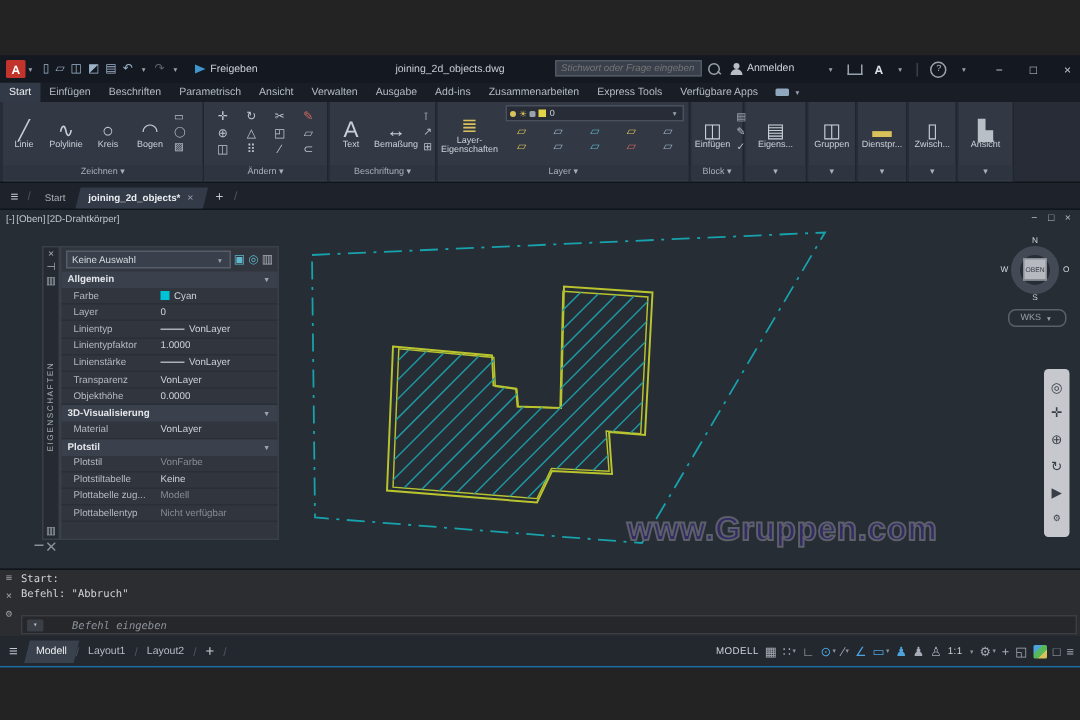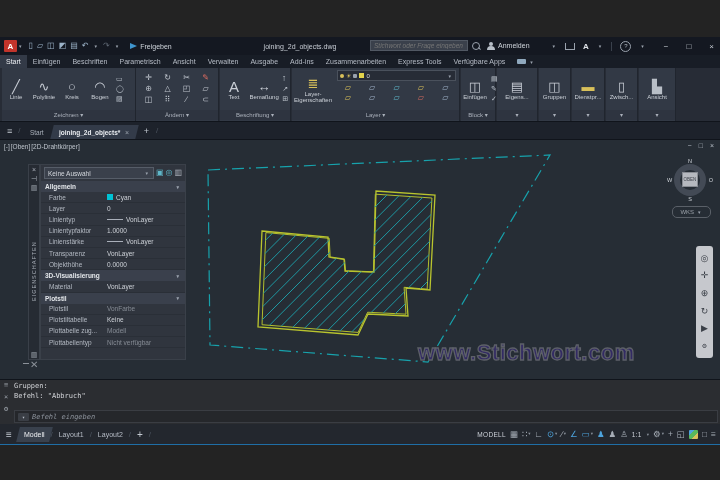--- a/index.html
+++ b/index.html
@@ -127,21 +127,21 @@
   .navbar .sm{font-size:6px;}
 
   
   .cmd{position:relative;height:44px;background:#2b2d31;border-top:1px solid #10141b;
        font-family:"DejaVu Sans Mono",monospace;}
   .cmd-grip{position:absolute;left:1px;top:1px;width:10px;height:42px;display:flex;flex-direction:column;
             align-items:center;gap:4px;color:#9aa0a8;font-size:7px;}
   .cmd-lines{position:absolute;left:14px;top:2px;right:0;}
   .cmd-line{font-size:7px;color:#d2d4d8;line-height:9.5px;white-space:nowrap;}
   .cmd-input{position:absolute;left:14px;right:2px;bottom:1px;height:13px;background:#25272b;border:1px solid #3a3d43;
-             display:flex;align-items:center;box-sizing:border-box;padding:0 3px;gap:3px;}
+             display:flex;align-items:center;box-sizing:border-box;padding:0 3px;gap:19px;}
   .cmd-btn{width:11px;height:8px;background:#3a3e45;border-radius:1px;display:flex;align-items:center;justify-content:center;
            color:#b7bec7;font-size:5px;}
   .cmd-ph{font-size:7px;font-style:italic;color:#8d939c;}
 
   
   .statusrow{position:relative;height:20px;background:#23272e;display:flex;align-items:center;}
   .lt-menu{font-size:10px;color:#c3c9d1;padding:0 6px;}
   .ltab{font-size:7px;color:#b6bcc6;padding:0 6px;}
   .ltab.active{background:#39414d;color:#eef0f3;height:15px;display:flex;align-items:center;transform:skewX(-14deg);}
   .ltab.active span{transform:skewX(14deg);}
@@ -529,21 +529,21 @@
             <span class="pv dim2">Modell</span>
           </div>
       <div class="prow">
             <span class="pl">Plottabellentyp</span>
             <span class="pv dim2">Nicht verfügbar</span>
           </div>
     </div>
 
     <div class="ucs"><span class="dash"></span><span>✕</span></div>
 
-    <div class="wm">www.Stichwort.com</div>
+    <div class="wm">www.Gruppen.com</div>
 
     <div class="vc-controls">
       <span>−</span>
       <span>□</span>
       <span>×</span>
     </div>
 
     <div class="viewcube">
       <div class="vc-ring"></div>
       <span class="vc-n">N</span>
@@ -567,21 +567,21 @@
     </div>
   </div>
 
   <div class="cmd">
     <div class="cmd-grip">
       <span>≡</span>
       <span>×</span>
       <span>⚙</span>
     </div>
     <div class="cmd-lines">
-      <div class="cmd-line">Gruppen:</div>
+      <div class="cmd-line">Start:</div>
       <div class="cmd-line">Befehl: "Abbruch"</div>
     </div>
     <div class="cmd-input">
       <span class="cmd-btn">▾</span>
       <span class="cmd-ph">Befehl eingeben</span>
     </div>
   </div>
 
   <div class="statusrow">
     <span class="lt-menu">≡</span>

